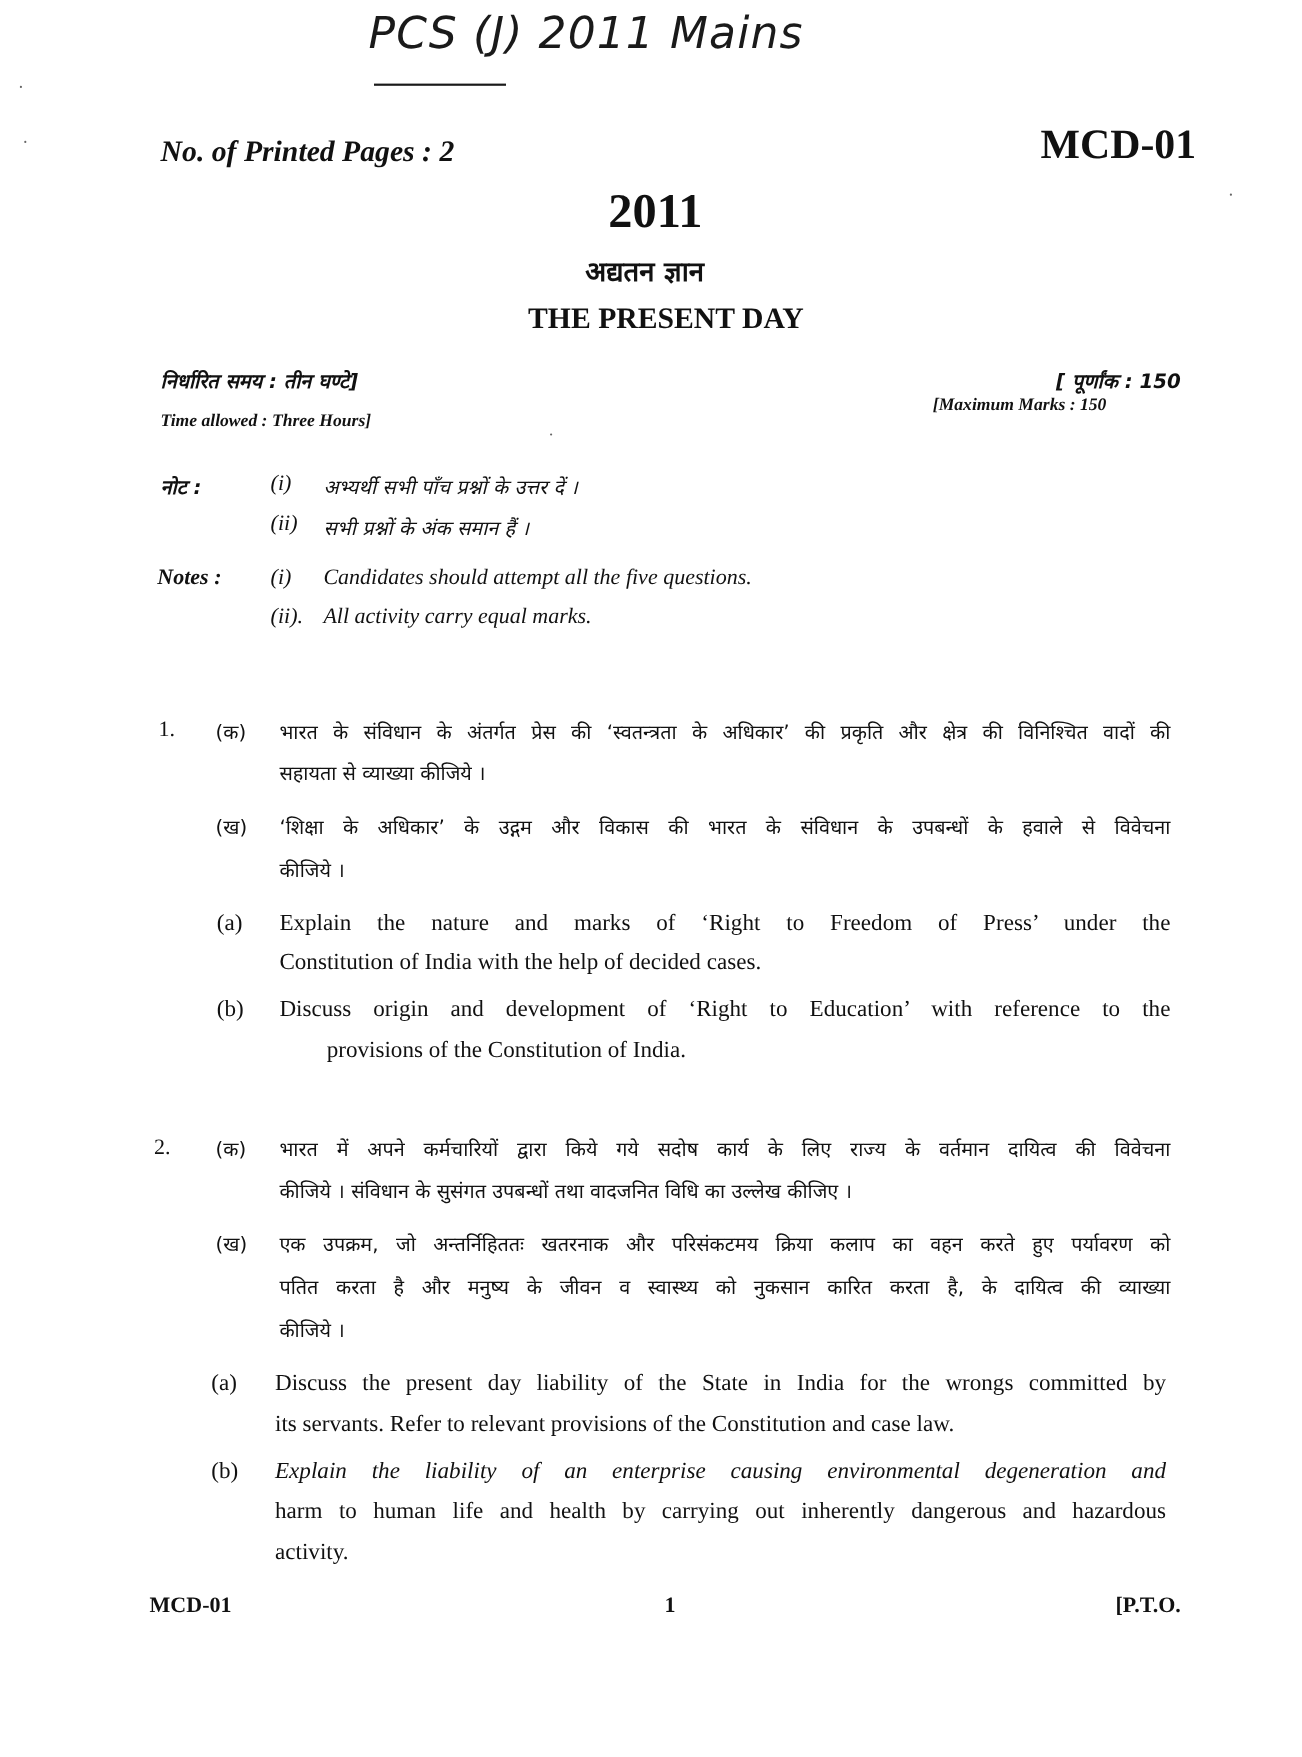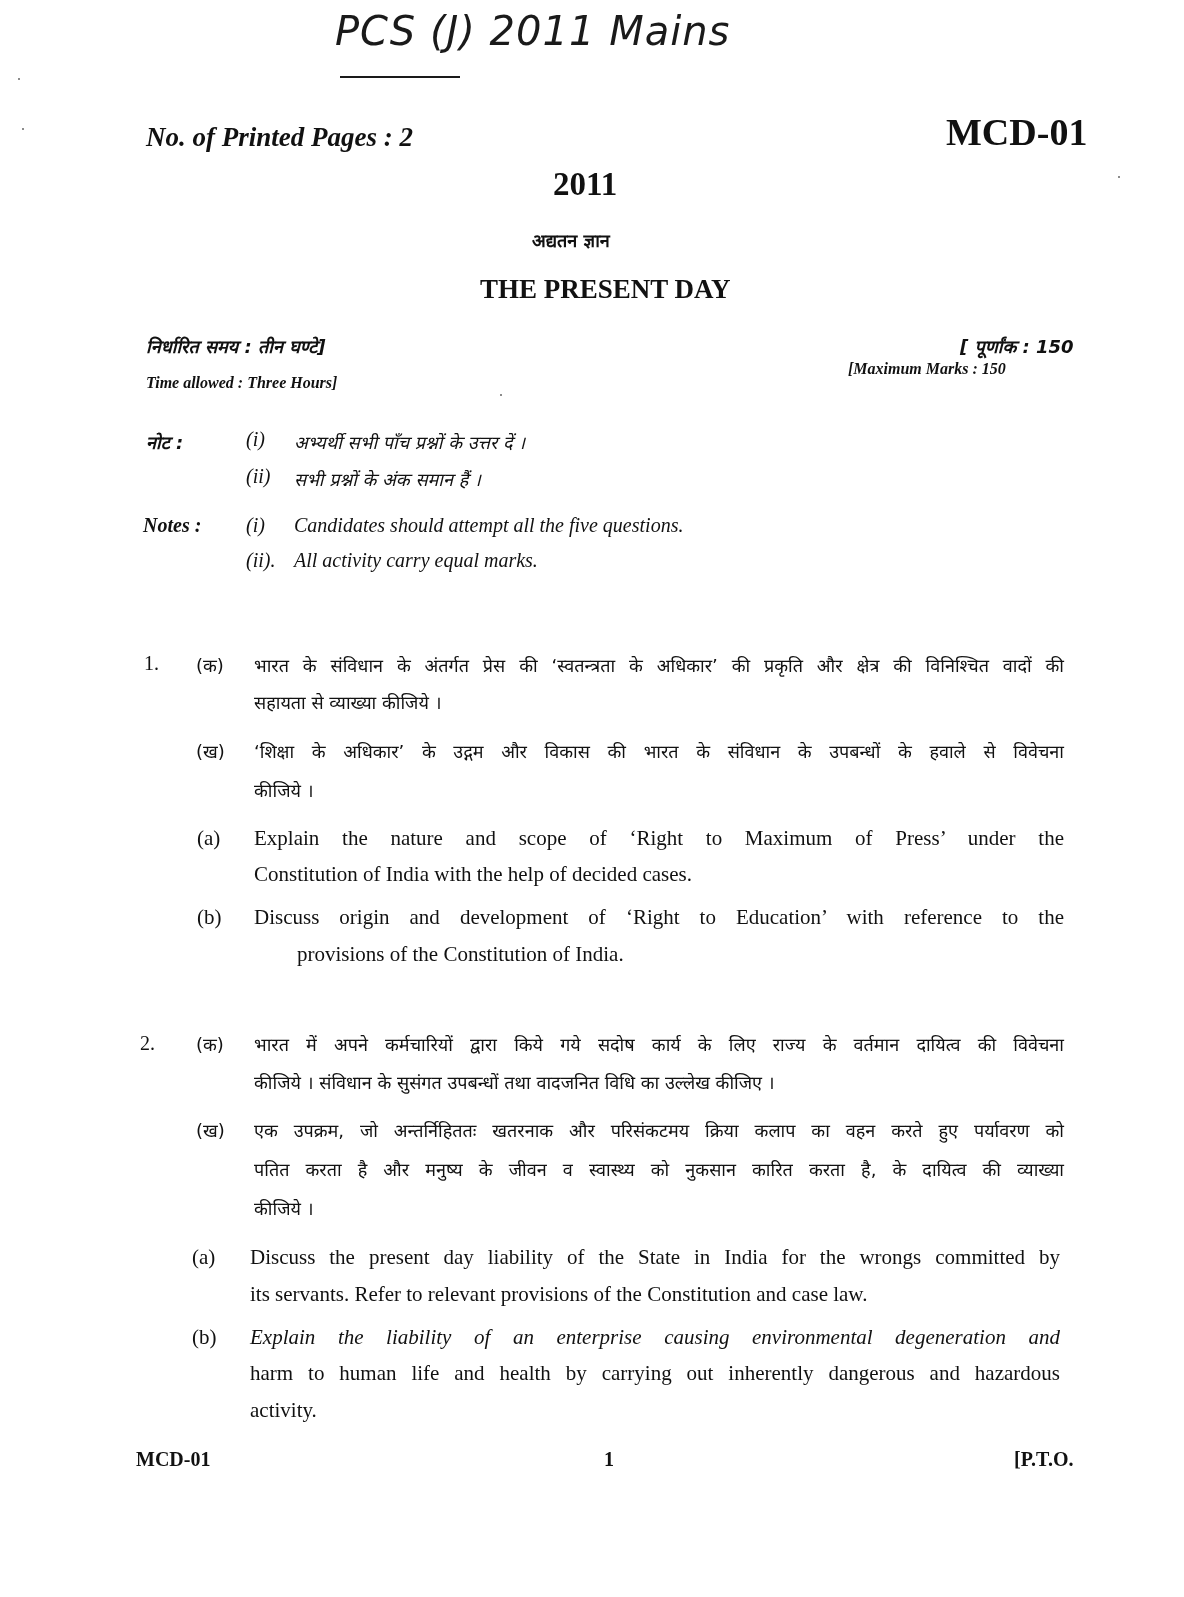--- a/index.html
+++ b/index.html
@@ -4,22 +4,22 @@
 <style>
   html, body { margin: 0; padding: 0; background: #ffffff; }
   body { width: 1184px; height: 1597px; position: relative; overflow: hidden;
          font-family: "Liberation Serif", "DejaVu Serif", serif; color: #111; }
   .abs { position: absolute; white-space: nowrap; }
   .handwritten { font-family: "DejaVu Sans", sans-serif; font-style: italic; font-size: 40px;
                  font-weight: 300; letter-spacing: 1px; color: #1a1a1a; }
   .hw-underline { position: absolute; height: 2px; background: #1a1a1a; }
   .bi { font-style: italic; font-weight: bold; }
   .code-big { font-weight: bold; font-size: 38px; }
-  .year { font-weight: bold; font-size: 33px; }
-  .hindi-title { font-weight: bold; font-size: 18px; font-family: "DejaVu Sans", sans-serif; }
+  .year { font-weight: bold; font-size: 44px; }
+  .hindi-title { font-weight: bold; font-size: 25px; font-family: "DejaVu Sans", sans-serif; }
   .title { font-weight: bold; font-size: 27px; }
   .meta { font-size: 16px; font-style: italic; font-weight: bold; }
   .note { font-size: 20px; font-style: italic; }
   .hindi { font-family: "DejaVu Sans", sans-serif; font-size: 18px; }
   .eng { font-size: 21px; }
   .justify { white-space: normal; text-align: justify; text-align-last: justify; }
   .qnum { font-size: 20px; }
   .foot { font-size: 20px; font-weight: bold; }
   .speck { position: absolute; width: 2px; height: 2px; background: #666; border-radius: 1px; }
 </style>
@@ -61,21 +61,21 @@
 
 <div class="abs hindi" style="left:196px; top:653px;">(क)</div>
 <div class="abs hindi justify" style="left:254px; top:653px; width:810px;">भारत के संविधान के अंतर्गत प्रेस की ‘स्वतन्त्रता के अधिकार’ की प्रकृति और क्षेत्र की विनिश्चित वादों की</div>
 <div class="abs hindi" style="left:254px; top:690px;">सहायता से व्याख्या कीजिये ।</div>
 
 <div class="abs hindi" style="left:196px; top:739px;">(ख)</div>
 <div class="abs hindi justify" style="left:254px; top:739px; width:810px;">‘शिक्षा के अधिकार’ के उद्गम और विकास की भारत के संविधान के उपबन्धों के हवाले से विवेचना</div>
 <div class="abs hindi" style="left:254px; top:778px;">कीजिये ।</div>
 
 <div class="abs eng" style="left:197px; top:826px;">(a)</div>
-<div class="abs eng justify" style="left:254px; top:826px; width:810px;">Explain the nature and scope of ‘Right to Maximum of Press’ under the</div>
+<div class="abs eng justify" style="left:254px; top:826px; width:810px;">Explain the nature and marks of ‘Right to Freedom of Press’ under the</div>
 <div class="abs eng" style="left:254px; top:862px;">Constitution of India with the help of decided cases.</div>
 
 <div class="abs eng" style="left:197px; top:905px;">(b)</div>
 <div class="abs eng justify" style="left:254px; top:905px; width:810px;">Discuss origin and development of ‘Right to Education’ with reference to the</div>
 <div class="abs eng" style="left:254px; top:942px;margin-left:43px;">provisions of the Constitution of India.</div>
 
 <div class="abs qnum" style="left:140px; top:1032px;">2.</div>
 
 <div class="abs hindi" style="left:196px; top:1032px;">(क)</div>
 <div class="abs hindi justify" style="left:254px; top:1032px; width:810px;">भारत में अपने कर्मचारियों द्वारा किये गये सदोष कार्य के लिए राज्य के वर्तमान दायित्व की विवेचना</div>

